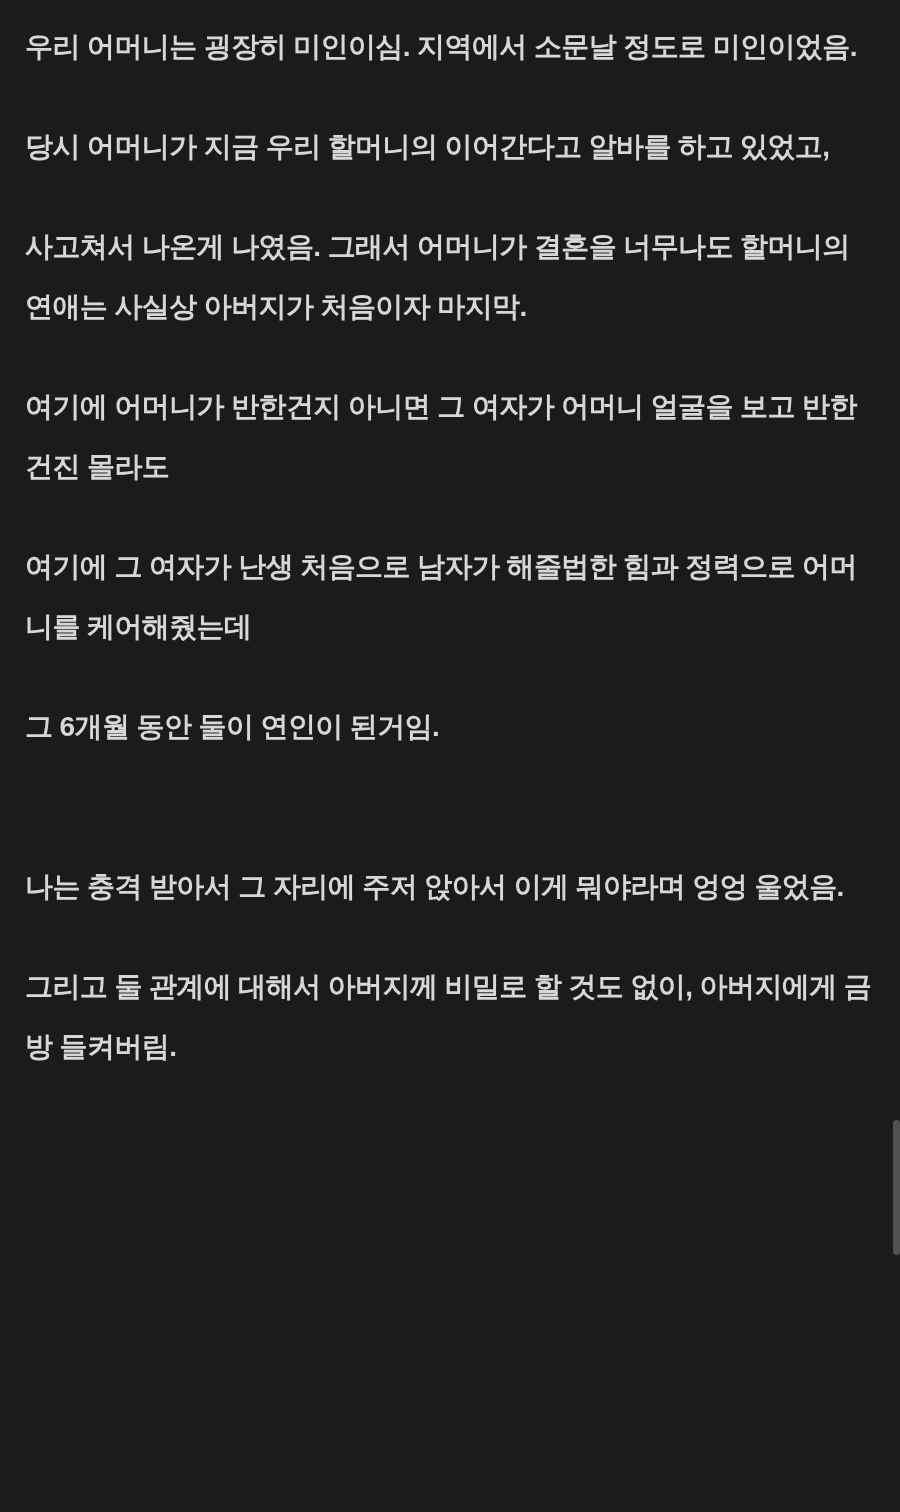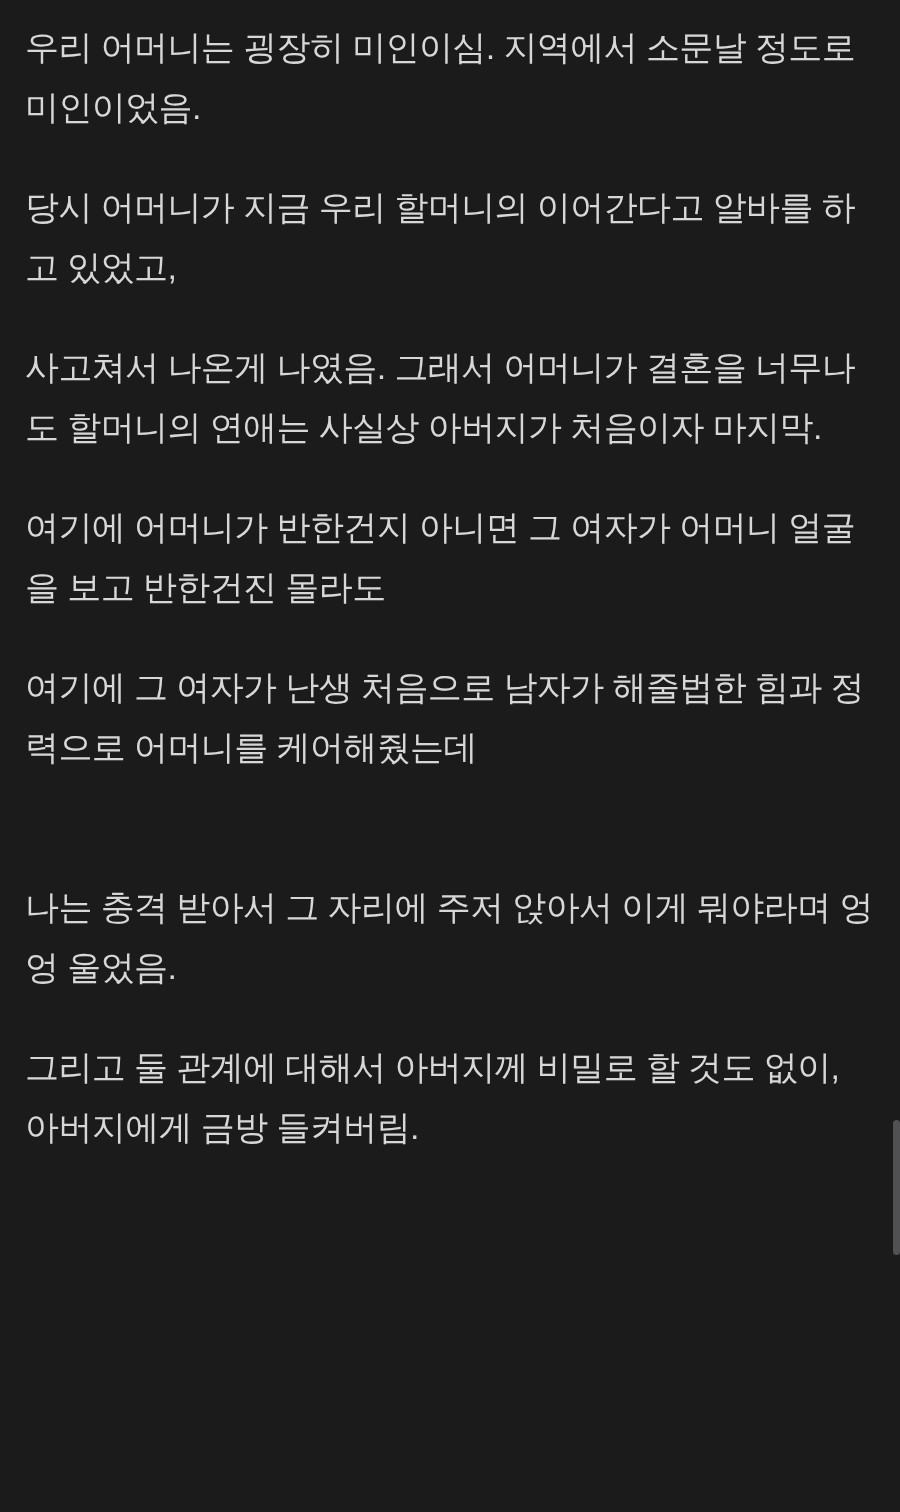--- a/index.html
+++ b/index.html
@@ -11,23 +11,23 @@
     height: 1512px;
     background: #1b1b1b;
     overflow: hidden;
     position: relative;
     font-family: "Liberation Sans", sans-serif;
   }
   .content {
     padding: 17px 20px 0 25px;
   }
   .para {
-    font-size: 34px;
+    font-size: 28px;
     line-height: 60px;
-    font-weight: 400;
+    font-weight: 700;
     color: #d7d7d7;
     margin: 0 0 40px 0;
     letter-spacing: -0.6px;
     word-break: break-all;
     white-space: pre-wrap;
   }
   .para.gap-above {
     margin-top: 100px; 
   }
   .scrollbar-thumb {
@@ -42,17 +42,18 @@
 </style>
 </head>
 <body>
 
 <main class="content">
   <p class="para">우리 어머니는 굉장히 미인이심. 지역에서 소문날 정도로 미인이었음.</p>
   <p class="para">당시 어머니가 지금 우리 할머니의 이어간다고 알바를 하고 있었고,</p>
   <p class="para">사고쳐서 나온게 나였음. 그래서 어머니가 결혼을 너무나도 할머니의 연애는 사실상 아버지가 처음이자 마지막.</p>
   <p class="para">여기에 어머니가 반한건지 아니면 그 여자가 어머니 얼굴을 보고 반한건진 몰라도</p>
   <p class="para">여기에 그 여자가 난생 처음으로 남자가 해줄법한 힘과 정력으로 어머니를 케어해줬는데</p>
+  <p class="para">그 6개월 동안 둘이 연인이 된거임.</p>
   <p class="para gap-above">나는 충격 받아서 그 자리에 주저 앉아서 이게 뭐야라며 엉엉 울었음.</p>
   <p class="para">그리고 둘 관계에 대해서 아버지께 비밀로 할 것도 없이, 아버지에게 금방 들켜버림.</p>
 </main>
 
 <div class="scrollbar-thumb"></div>
 
 </body></html>

